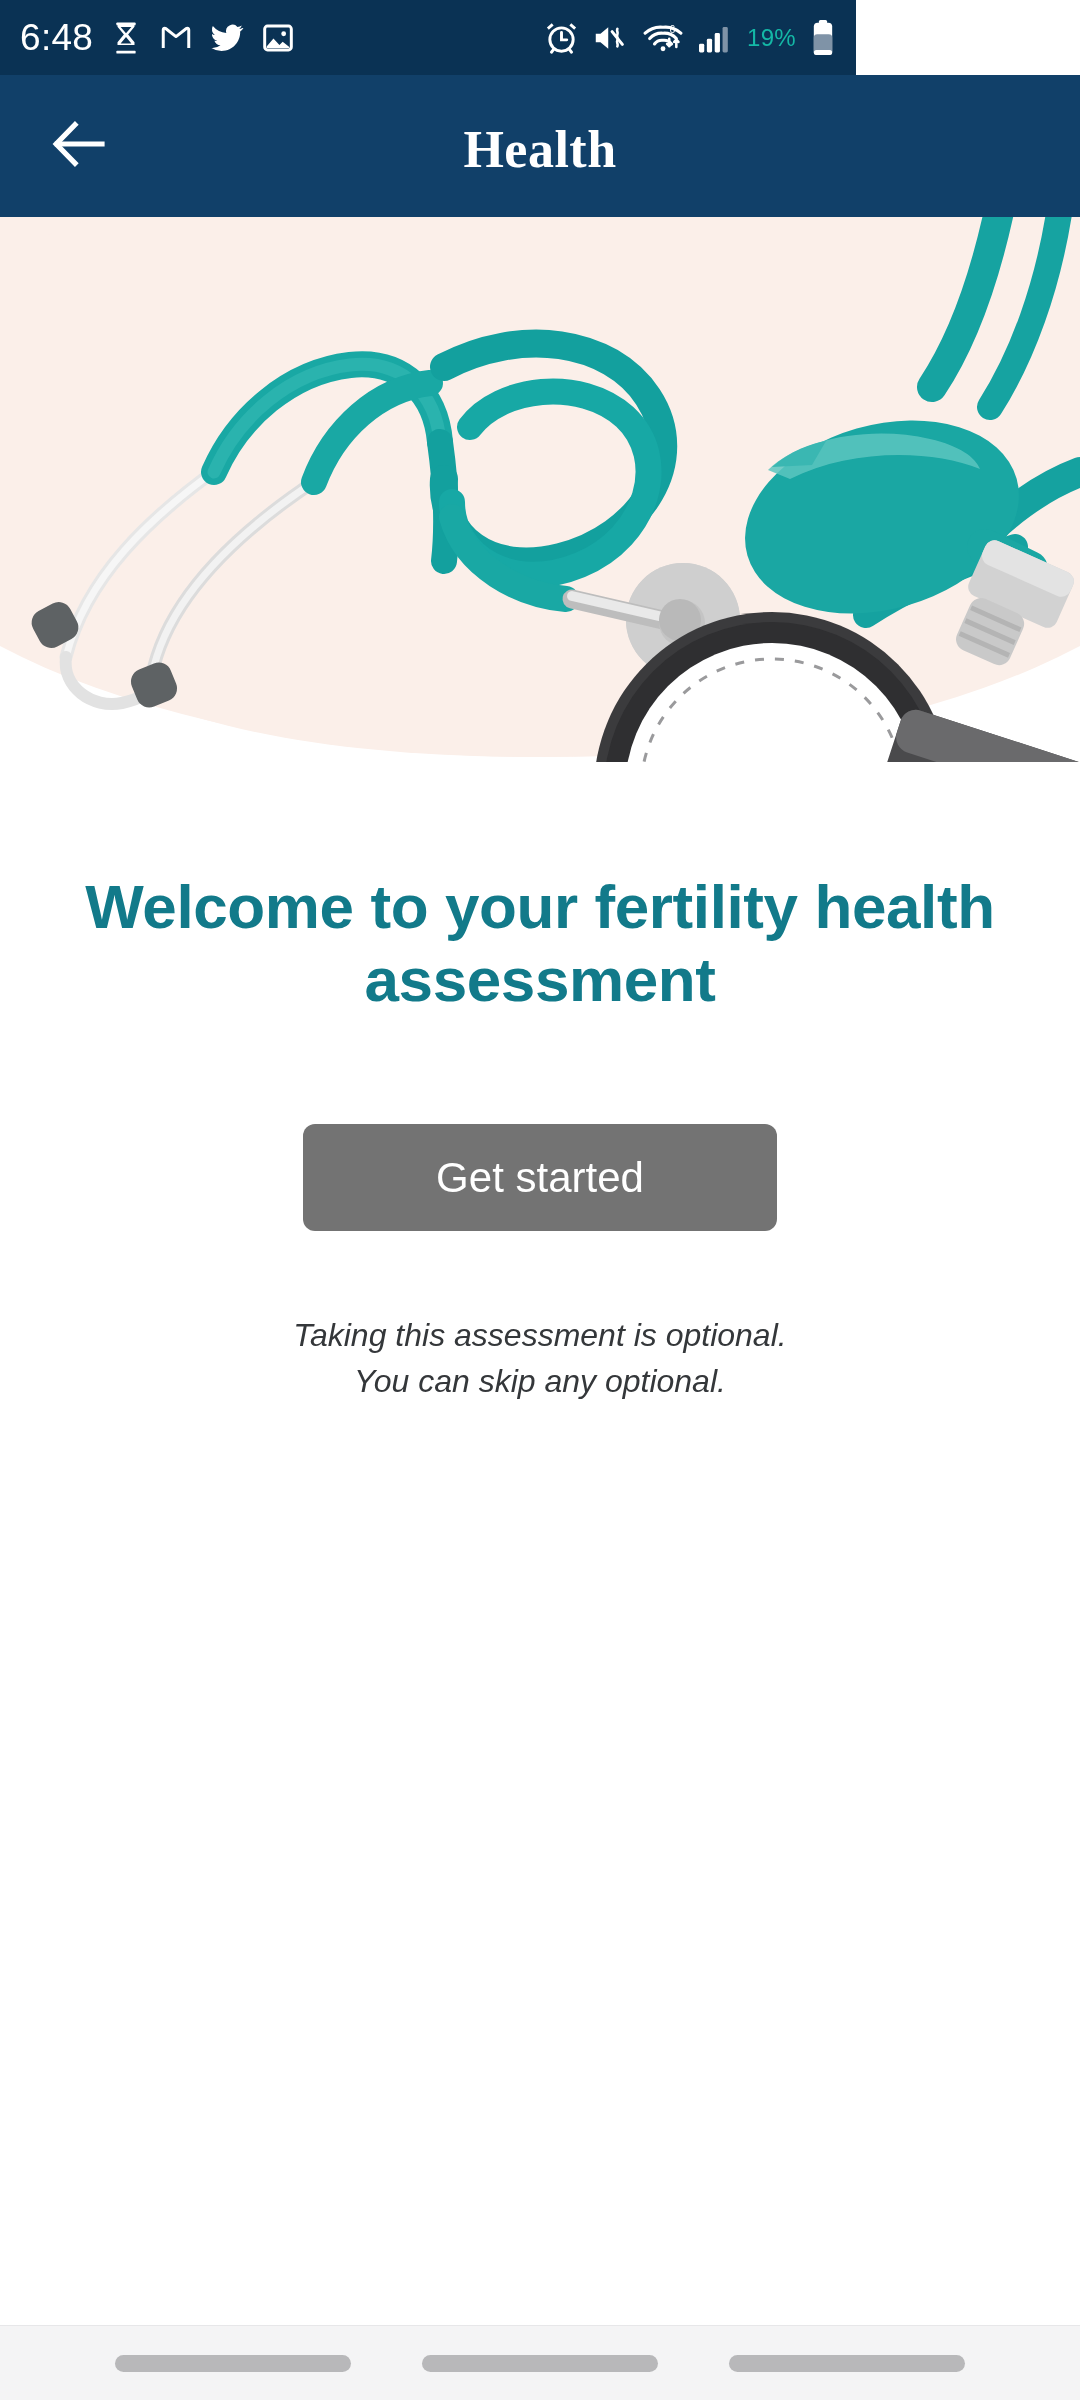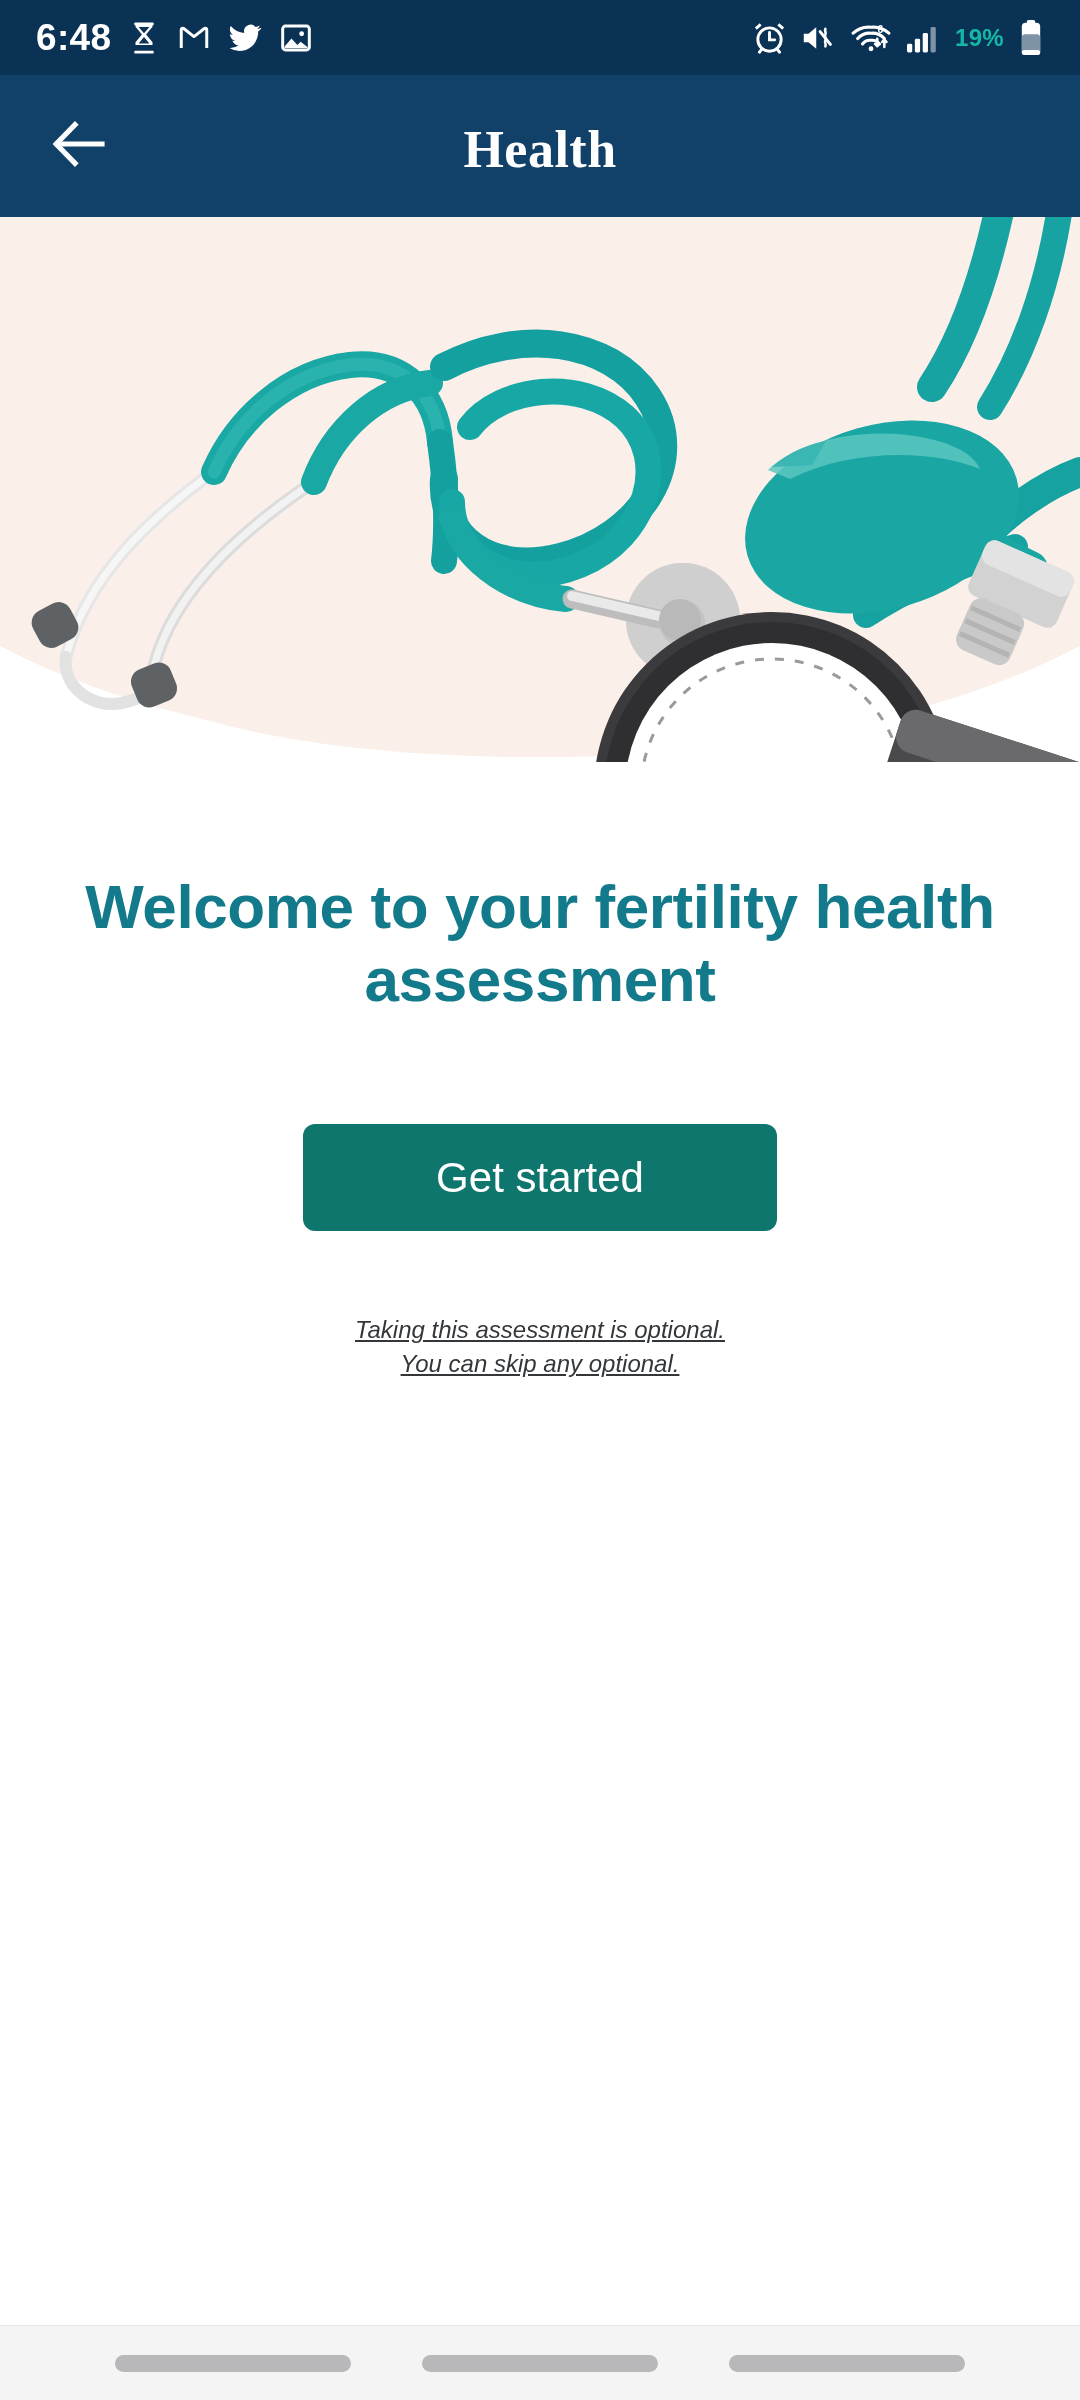--- a/index.html
+++ b/index.html
@@ -6,25 +6,24 @@
   html,body { width:1080px; height:2400px; }
   body {
     font-family:"Liberation Sans", sans-serif;
     background:#ffffff;
     overflow:hidden;
     position:relative;
   }
 
   
   #status-bar {
-    position:absolute; top:0; left:0; width:1080px; height:75px;
+    position:absolute; top:0; left:0; width:856px; height:75px;
     background:#0a3254;
     display:flex; align-items:center;
-    padding:0 36px;
-    font-weight:bold;
+    padding:0 20px;
   }
   #status-left { display:flex; align-items:center; gap:16px; }
   #status-right { margin-left:auto; display:flex; align-items:center; gap:14px; }
   .clock {
     color:#ffffff; font-size:37px; letter-spacing:.3px;
     font-family:"Liberation Sans", sans-serif;
   }
   .sicon { display:inline-flex; align-items:center; justify-content:center; }
   .batt-pct { color:#14b8a6; font-size:24px; letter-spacing:.3px; }
 
@@ -73,34 +72,33 @@
   #body-copy {
     margin-top:66px;
     color:#2f3133;
     font-size:42px;
     line-height:1.45;
     padding:0 14px;
   }
   #cta-wrap { margin-top:108px; display:flex; justify-content:center; }
   #get-started-button {
     width:474px; height:107px;
-    background:#0f766e;
+    background:#737373;
     border:none; border-radius:12px;
     color:#ffffff; font-size:42px;
     font-family:"Liberation Sans", sans-serif;
     cursor:pointer;
     display:flex; align-items:center; justify-content:center;
   }
   #footnote {
     margin-top:82px;
     font-style:italic;
     color:#34373a;
-    font-size:24px;
+    font-size:32px;
     line-height:1.42;
-    text-decoration:underline;
   }
 
   
   #nav-bar {
     position:absolute; bottom:0; left:0; width:1080px; height:75px;
     background:#f4f4f5;
     border-top:1px solid #e7e7e9;
     display:flex; align-items:center; justify-content:space-around;
     padding:0 80px;
   }

